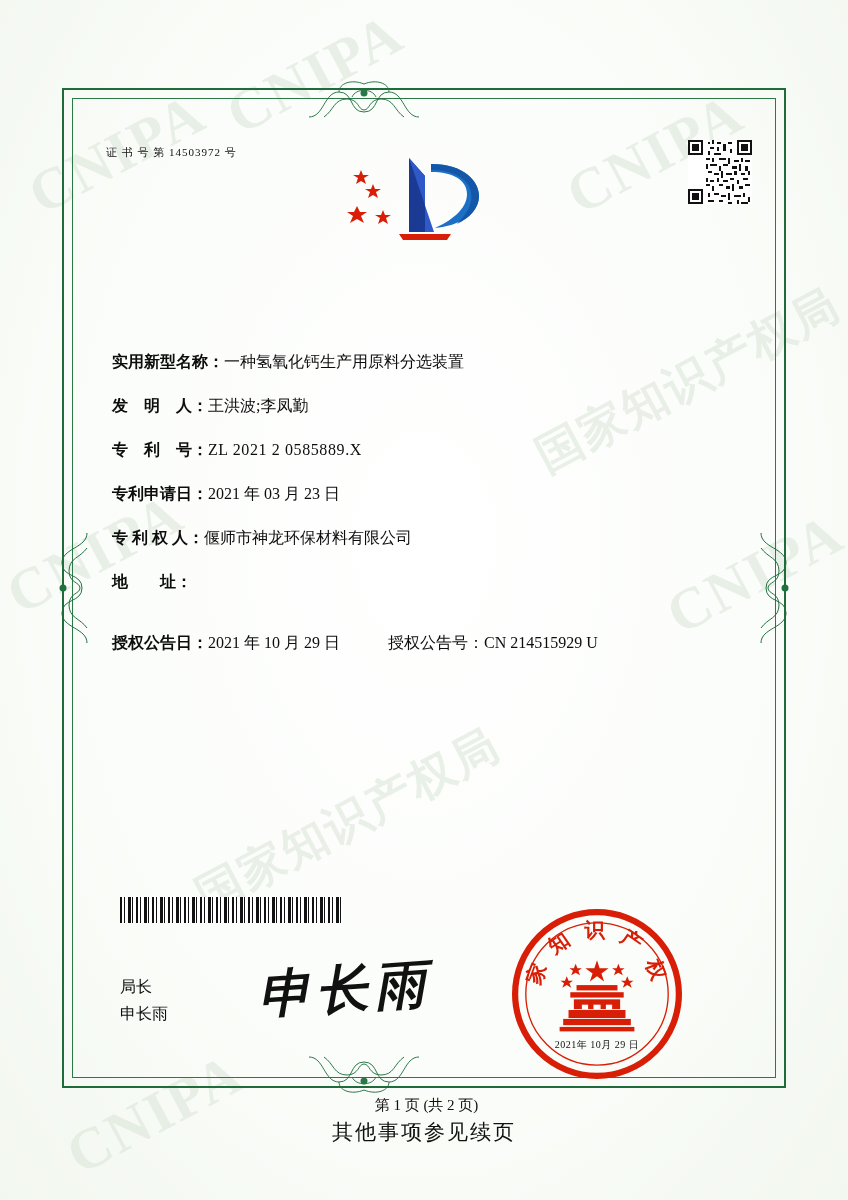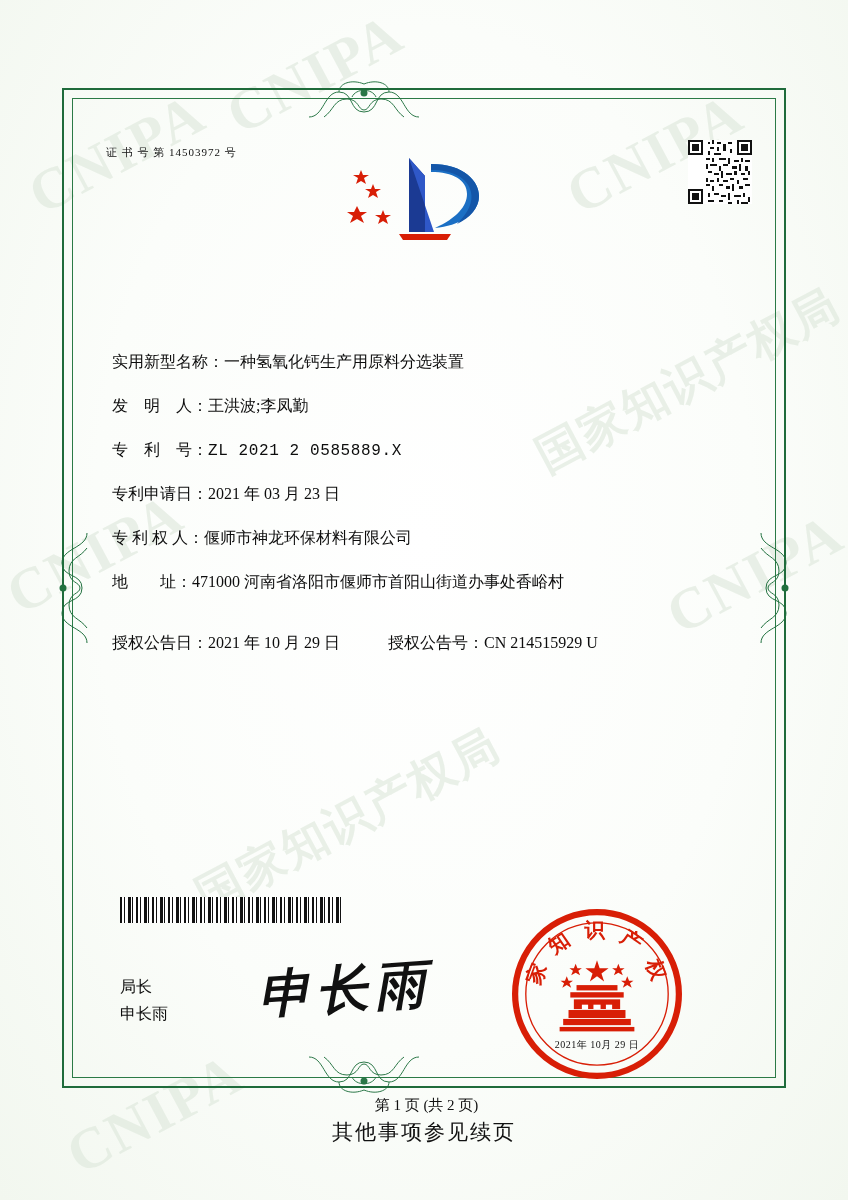--- a/index.html
+++ b/index.html
@@ -129,26 +129,27 @@
   .field {
     display: flex;
     align-items: baseline;
     margin-bottom: 23px;
     font-size: 16px;
     color: #0d0d0d;
   }
   .f-label {
     white-space: pre;
     flex: 0 0 auto;
+    font-weight: bold;
   }
   .f-value {
     flex: 1 1 auto;
   }
   .f-value.mono {
-    font-family: Liberation Mono, monospace;
+    font-family: Liberation Serif, serif;
     letter-spacing: .6px;
   }
   .field.inline-two {
     justify-content: flex-start;
     margin-top: 40px;
   }
   .f-label2 {
     margin-left: 48px;
     white-space: pre;
   }
@@ -414,21 +415,20 @@
     <div class="field">
       <span class="f-label">专利申请日：</span>
       <span class="f-value">2021 年 03 月 23 日</span>
     </div>
     <div class="field">
       <span class="f-label">专 利 权 人：</span>
       <span class="f-value">偃师市神龙环保材料有限公司</span>
     </div>
     <div class="field">
       <span class="f-label">地        址：</span>
-      <span class="f-value">471000 河南省洛阳市偃师市首阳山街道办事处香峪村</span>
     </div>
     <div class="field inline-two">
       <span class="f-label">授权公告日：</span>
       <span>2021 年 10 月 29 日</span>
       <span class="f-label2">授权公告号：</span>
       <span class="mono">CN 214515929 U</span>
     </div>
   </div>
 
   <div class="paras">

